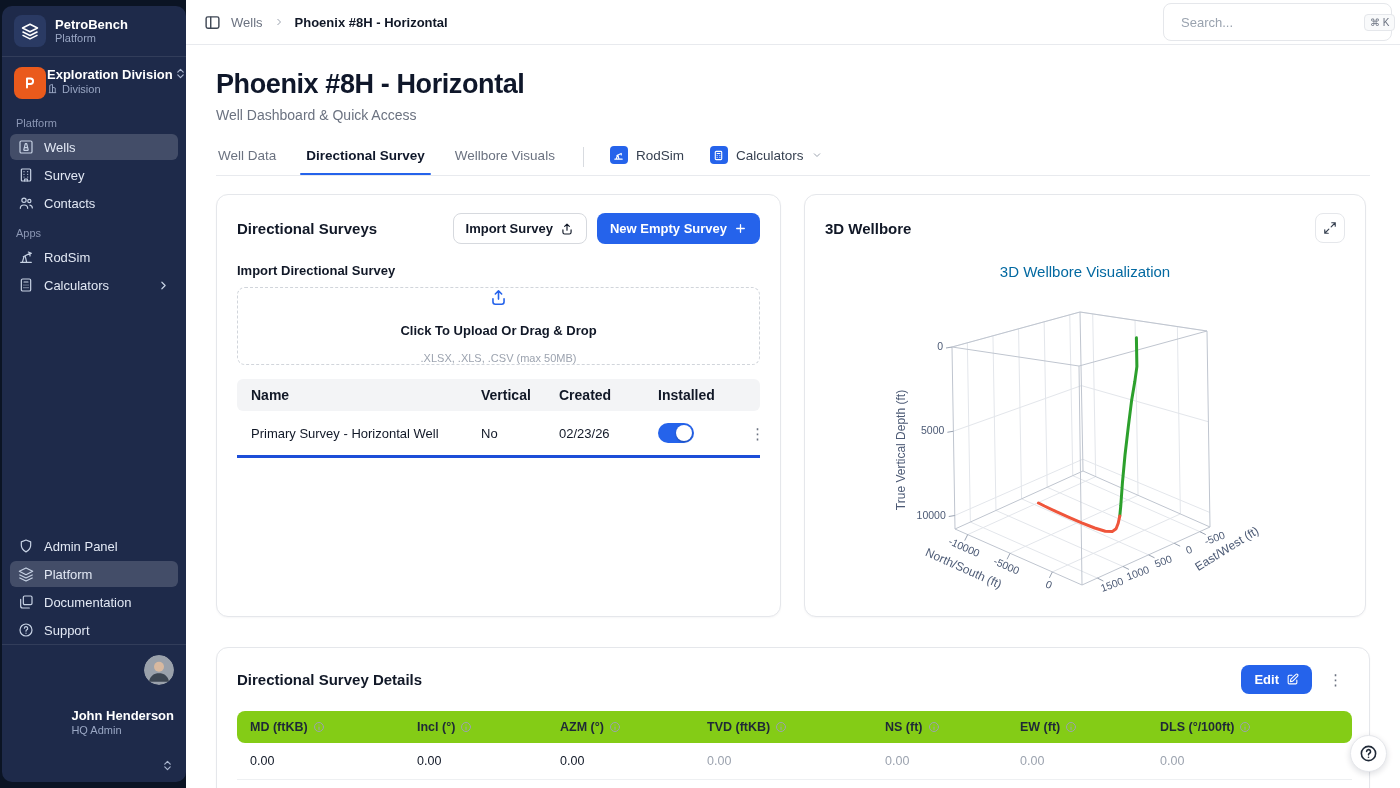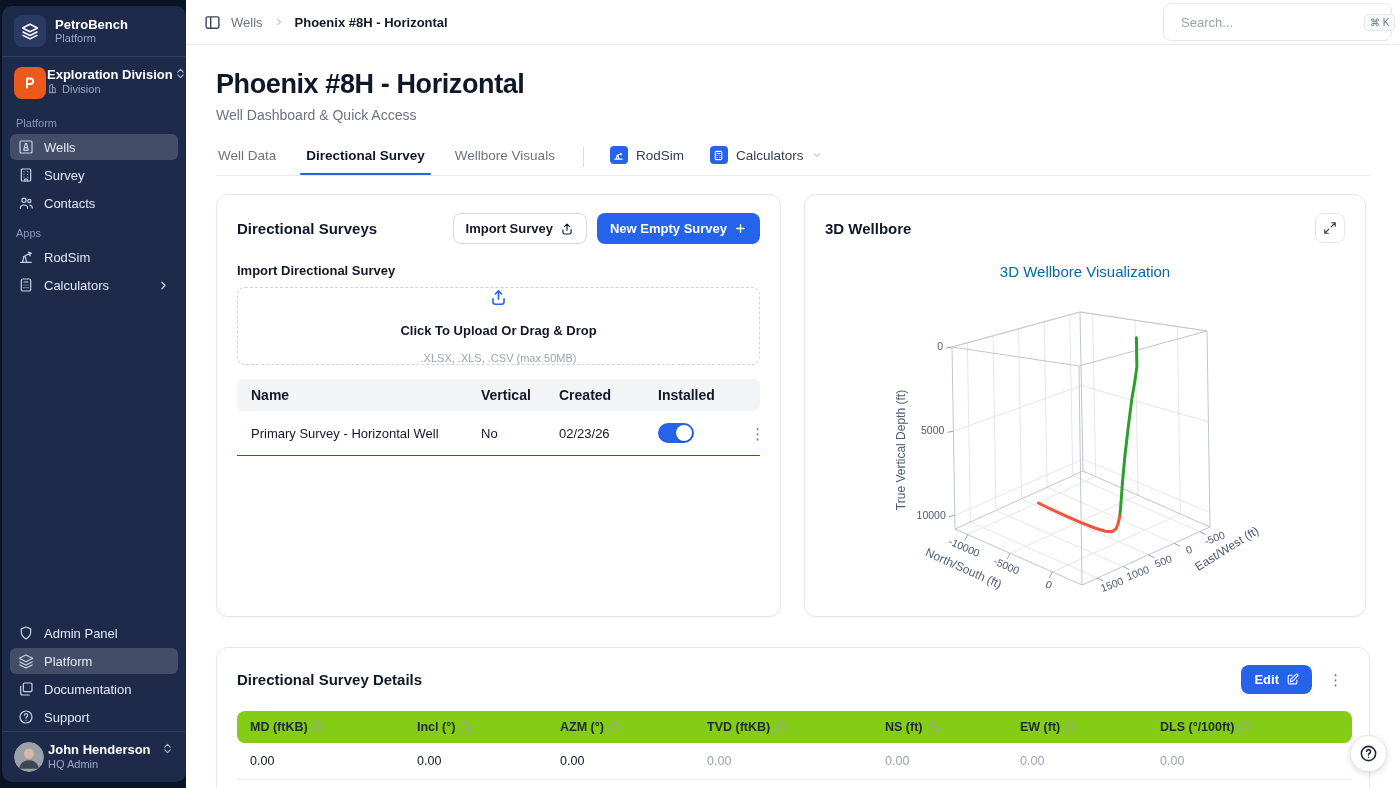--- a/index.html
+++ b/index.html
@@ -21,22 +21,22 @@
   .sb-org-name { font-size:13px; font-weight:700; color:#fff; line-height:1.2; white-space:nowrap; }
   .sb-org-sub { font-size:11px; color:#9aa7c4; display:flex; align-items:center; gap:4px; }
   .sb-org .updown { margin-left:auto; color:#aab6cf; }
   .sb-section { font-size:11px; color:#8b97b4; padding:10px 14px 4px; }
   .sb-item { display:flex; align-items:center; gap:10px; margin:1px 8px; padding:5px 8px;
     border-radius:6px; font-size:13px; color:#e2e8f4; cursor:pointer; }
   .sb-item svg { color:#c7d2e4; flex:0 0 auto; }
   .sb-item.active { background:rgba(255,255,255,.17); }
   .sb-item .spacer { margin-left:auto; color:#aab6cf; display:flex; }
   .sb-flex { flex:1; }
-  .sb-user { display:flex; align-items:flex-start; gap:4px; padding:10px 12px;
-    border-top:1px solid rgba(255,255,255,.09); cursor:pointer; }
+  .sb-user { display:flex; align-items:flex-end; gap:23px; padding:10px 12px;
+    border-top:1px solid rgba(255,255,255,.09); cursor:pointer;flex-direction:column; }
   .sb-user-name { font-size:13px; font-weight:700; color:#fff; line-height:1.2; }
   .sb-user-role { font-size:11px; color:#9aa7c4; }
   .sb-user .updown { margin-left:auto; color:#aab6cf; }
   .avatar { width:30px; height:30px; border-radius:50%; overflow:hidden; flex:0 0 auto; }
 
   
   .main { position:absolute; left:186px; right:0; top:0; bottom:0; background:#fff; overflow:hidden; }
   .topbar { height:45px; display:flex; align-items:center; padding:0 8px 0 14px;
     border-bottom:1px solid #e8eaee; }
   .topbar .panel-btn { color:#3f4754; display:flex; padding:4px; border-radius:6px; cursor:pointer; }
@@ -91,21 +91,21 @@
   .dz-title { font-size:13px; font-weight:600; color:#111827; margin-top:5px; }
   .dz-hint { font-size:11px; color:#9ca3af; margin-top:3px; }
 
   table { border-collapse:collapse; }
   .survey-table { width:100%; margin-top:14px; table-layout:fixed; }
   .survey-table th { background:#f3f4f6; font-size:14px; font-weight:700; color:#111827;
     text-align:left; padding:8px 0 8px 14px; }
   .survey-table th:first-child { border-radius:6px 0 0 6px; }
   .survey-table th:last-child { border-radius:0 6px 6px 0; }
   .survey-table td { font-size:13px; color:#111827; padding:12px 0 12px 14px;
-    border-bottom:1px solid #1d4ed8; }
+    border-bottom:3px solid #1d4ed8; }
   .col-name{width:230px;} .col-vert{width:78px;} .col-created{width:99px;} .col-inst{width:86px;} .col-act{width:30px;}
 
   .toggle { width:36px; height:20px; border-radius:10px; background:#2563eb; position:relative;
     display:inline-block; cursor:pointer; vertical-align:middle; }
   .toggle::after { content:""; position:absolute; top:2px; right:2px; width:16px; height:16px;
     border-radius:50%; background:#fff; box-shadow:0 1px 2px rgba(0,0,0,.25); }
 
   .plot-title { position:absolute; left:0; right:0; top:68px; text-align:center;
     font-size:15px; color:#0369a1; }
   .wellbore-svg { position:absolute; left:0; top:0; pointer-events:none; }

